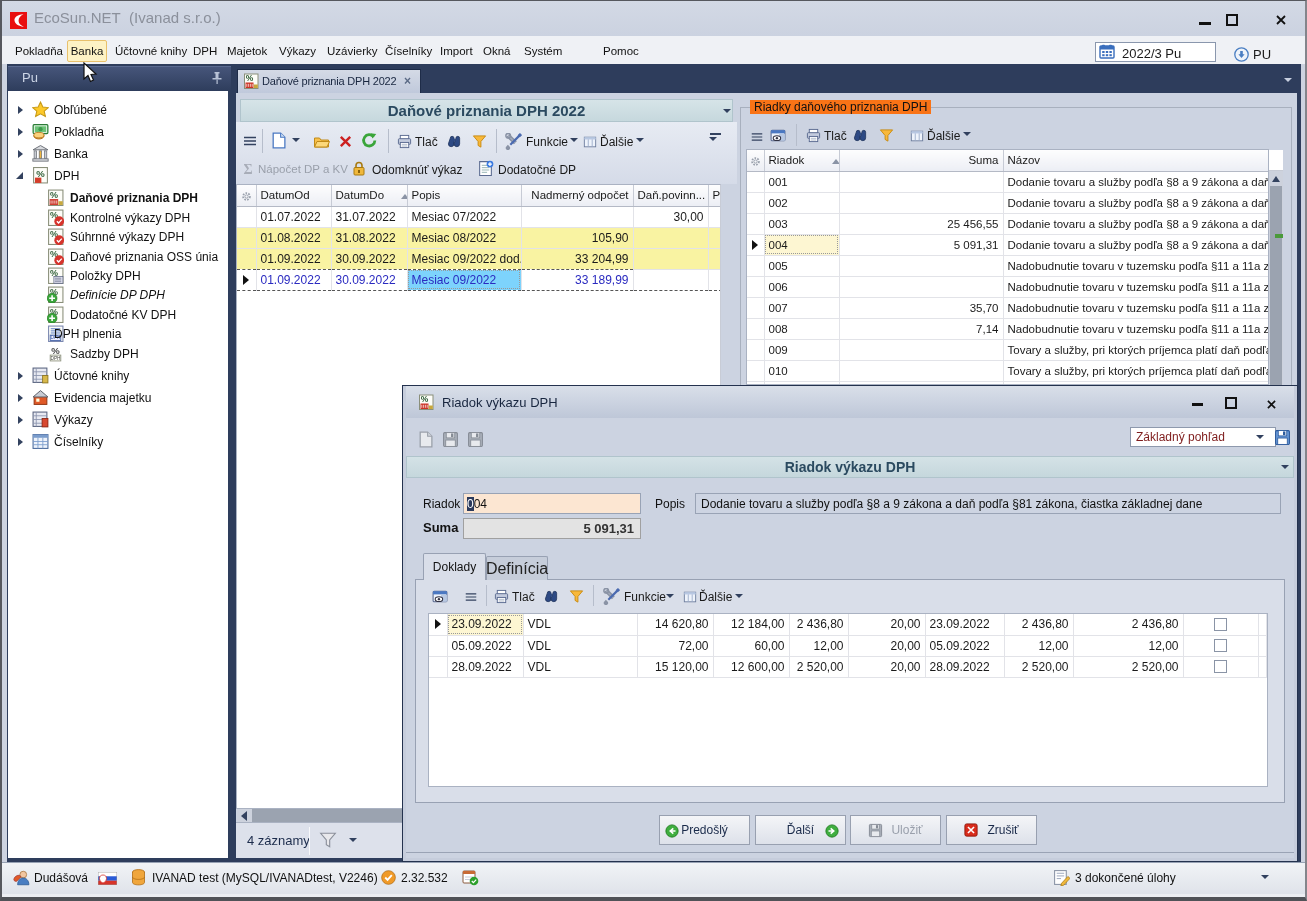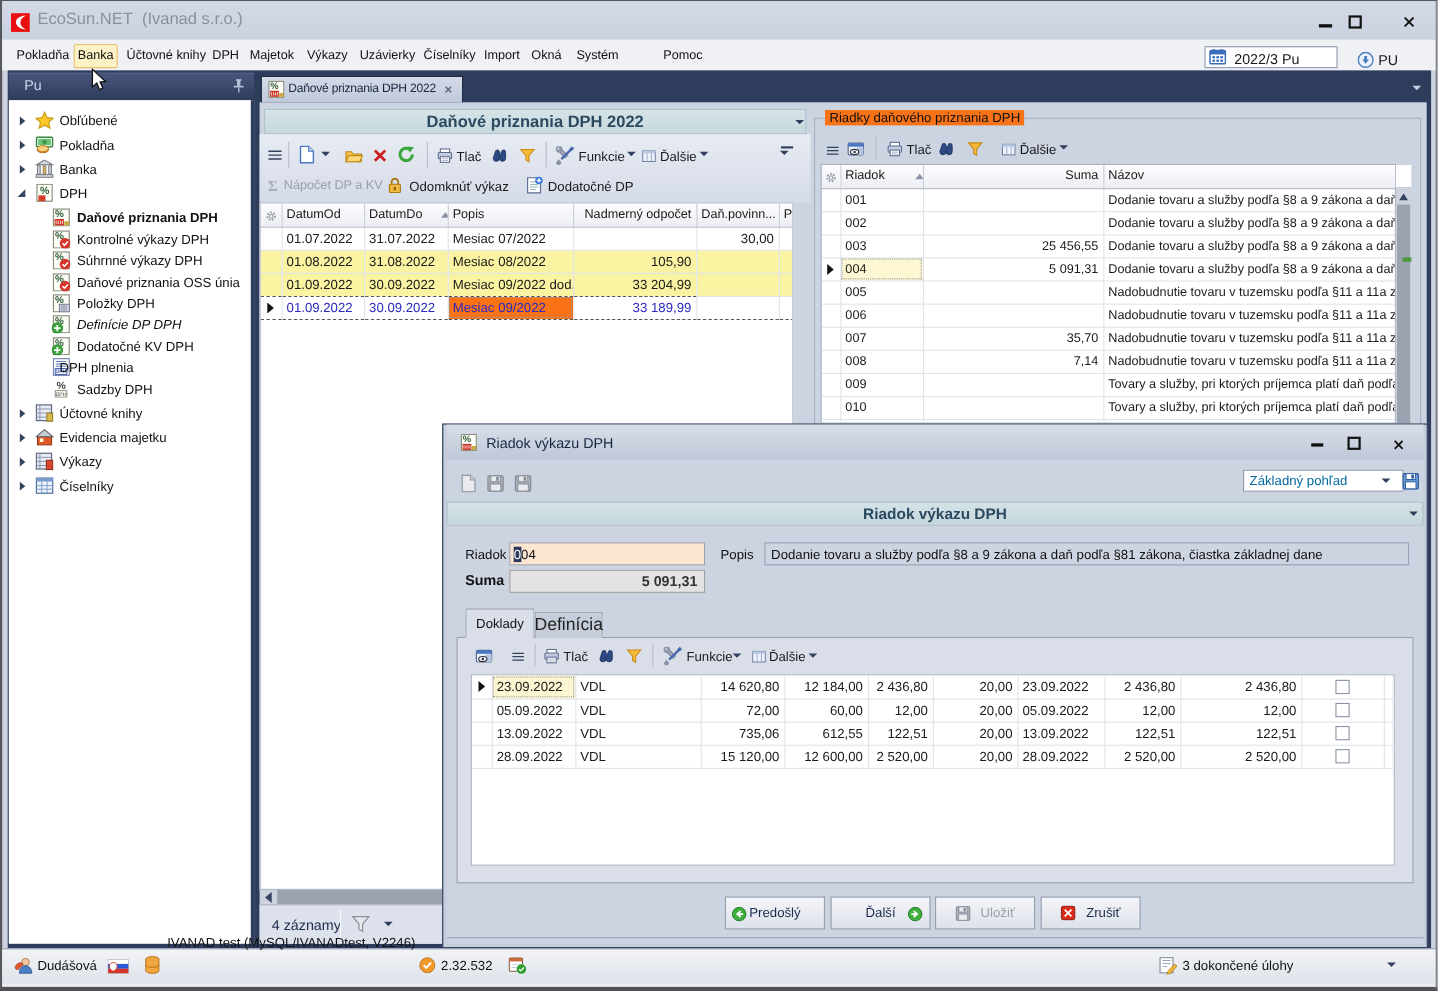--- a/index.html
+++ b/index.html
@@ -481,21 +481,21 @@
           <td class="ylw num" style="border-bottom:1px dashed #555;">33 204,99</td>
           <td class="ylw"></td>
           <td class="ylw"></td>
         </tr>
 <tr style="color:#2a2ac0;">
           <td style="border-top:1px dashed #555;border-bottom:1px dashed #555;padding:0">
             <span style="display:block;margin:4px auto;width:0;height:0;border-top:5px solid transparent;border-bottom:5px solid transparent;border-left:6px solid #111;"></span>
           </td>
           <td style="border-top:1px dashed #555;border-bottom:1px dashed #555;">01.09.2022</td>
           <td style="border-top:1px dashed #555;border-bottom:1px dashed #555;">30.09.2022</td>
-          <td style="border-top:1px dashed #555;border-bottom:1px dashed #555;background:#f97316;outline:1px dotted #999;outline-offset:-2px;">Mesiac 09/2022</td>
+          <td style="border-top:1px dashed #555;border-bottom:1px dashed #555;background:#7dd3fc;outline:1px dotted #999;outline-offset:-2px;">Mesiac 09/2022</td>
           <td class="num" style="border-top:1px dashed #555;border-bottom:1px dashed #555;">33 189,99</td>
           <td style="border-top:1px dashed #555;border-bottom:1px dashed #555;"></td>
           <td style="border-top:1px dashed #555;border-bottom:1px dashed #555;"></td>
         </tr>
 </tbody>
     </table>
 </div>
 
 <div class="abs" style="left:237px;top:809px;width:483px;height:13px;background:#cdd2dd;display:flex;align-items:center;">
 <span style="width:0;height:0;border-top:5px solid transparent;border-bottom:5px solid transparent;border-right:6px solid #33425f;margin-left:4px;"></span>
@@ -652,21 +652,21 @@
 <svg width="17" height="17" viewBox="0 0 16 16">
       <use href="#i-pageg"></use>
     </svg>
 <svg width="17" height="17" viewBox="0 0 16 16" style="margin-left:8px;">
       <use href="#i-floppyg"></use>
     </svg>
 <svg width="17" height="17" viewBox="0 0 16 16" style="margin-left:8px;">
       <use href="#i-floppyg"></use>
     </svg>
 </div>
-<div class="abs" style="left:1130px;top:427px;width:146px;height:20px;background:#fff;border:1px solid #8e99ad;font-size:12px;color:#0369a1;display:flex;align-items:center;padding:0 5px;">Základný pohľad</div>
+<div class="abs" style="left:1130px;top:427px;width:146px;height:20px;background:#fff;border:1px solid #8e99ad;font-size:12px;color:#7f1d1d;display:flex;align-items:center;padding:0 5px;">Základný pohľad</div>
 <span class="caret abs" style="left:1256px;top:435px;"></span>
 <svg class="abs" style="left:1274px;top:429px" width="17" height="17" viewBox="0 0 16 16">
     <use href="#i-floppyb"></use>
   </svg>
 
 <div class="abs" style="left:406px;top:456px;width:888px;height:22px;background:linear-gradient(#d4e2e6,#c5d7dc);border:1px solid #b0c4cc;display:flex;align-items:center;justify-content:center;font-size:14px;font-weight:bold;color:#2b4a60;">Riadok výkazu DPH</div>
 <div class="abs caret" style="left:1281px;top:465px;"></div>
 
 <div class="abs" style="left:423px;top:497px;font-size:12px;color:#111;">Riadok</div>
 <div class="abs" style="left:463px;top:493px;width:178px;height:21px;background:#fce6d2;border:1px solid #99a3b5;font-size:12px;color:#111;display:flex;align-items:center;padding:0 3px;"><span style="background:#2b3a5c;color:#fff;">0</span>04</div>
@@ -756,36 +756,20 @@
           <td>05.09.2022</td>
           <td class="num">12,00</td>
           <td class="num">12,00</td>
           <td>
             <span style="display:block;margin:2px auto;width:13px;height:13px;background:#fff;border:1px solid #8a94a6;"></span>
           </td>
           <td></td>
         </tr>
 <tr>
           <td></td>
-          <td>13.09.2022</td>
-          <td>VDL</td>
-          <td class="num">735,06</td>
-          <td class="num">612,55</td>
-          <td class="num">122,51</td>
-          <td class="num">20,00</td>
-          <td>13.09.2022</td>
-          <td class="num">122,51</td>
-          <td class="num">122,51</td>
-          <td>
-            <span style="display:block;margin:2px auto;width:13px;height:13px;background:#fff;border:1px solid #8a94a6;"></span>
-          </td>
-          <td></td>
-        </tr>
-<tr>
-          <td></td>
           <td>28.09.2022</td>
           <td>VDL</td>
           <td class="num">15 120,00</td>
           <td class="num">12 600,00</td>
           <td class="num">2 520,00</td>
           <td class="num">20,00</td>
           <td>28.09.2022</td>
           <td class="num">2 520,00</td>
           <td class="num">2 520,00</td>
           <td>
@@ -834,21 +818,21 @@
     <rect y="4.3" width="19" height="4.4" fill="#2a5bd7"></rect>
     <rect y="8.7" width="19" height="4.3" fill="#d7342a"></rect>
     <path d="M5 3 c2 0 3.5 1 3.5 3.5 c0 2.5-2 4-3.5 4.5 c-1.5-.5-3.5-2-3.5-4.5 C1.5 4 3 3 5 3 z" fill="#fff" stroke="#d7342a" stroke-width=".8"></path>
     <rect width="19" height="13" fill="none" stroke="#999" stroke-width=".8"></rect>
   </svg>
 <svg class="abs" style="left:131px;top:869px" width="15" height="17" viewBox="0 0 15 17">
     <ellipse cx="7.5" cy="3" rx="6" ry="2.4" fill="#f0a63c" stroke="#b06c14" stroke-width=".8"></ellipse>
     <path d="M1.5 3 v10.5 c0 1.3 2.7 2.4 6 2.4 s6-1.1 6-2.4 V3" fill="#f0a63c" stroke="#b06c14" stroke-width=".8"></path>
     <path d="M1.5 8 c0 1.3 2.7 2.4 6 2.4 s6-1.1 6-2.4" fill="none" stroke="#b06c14" stroke-width=".8"></path>
   </svg>
-<div class="abs" style="left:152px;top:850px;font-size:12px;color:#111;">IVANAD test (MySQL/IVANADtest, V2246)</div>
+<div class="abs" style="left:152px;top:871px;font-size:12px;color:#111;">IVANAD test (MySQL/IVANADtest, V2246)</div>
 <svg class="abs" style="left:381px;top:870px" width="15" height="15" viewBox="0 0 16 16">
     <circle cx="8" cy="8" r="7.3" fill="#f09a28" stroke="#b06c14" stroke-width=".8"></circle>
     <path d="M4.5 8 l2.5 2.5 L11.5 5.5" stroke="#fff" stroke-width="2" fill="none"></path>
   </svg>
 <div class="abs" style="left:401px;top:871px;font-size:12px;color:#111;">2.32.532</div>
 <svg class="abs" style="left:462px;top:869px" width="17" height="17" viewBox="0 0 17 17">
     <rect x="1" y="2" width="12" height="12" rx="1" fill="#fff" stroke="#8a5a3c" stroke-width="1"></rect>
     <rect x="1" y="2" width="12" height="3" fill="#c86a34"></rect>
     <path d="M3 8 h8 M3 10.5 h8" stroke="#c8ccd8" stroke-width="1"></path>
     <circle cx="12" cy="12" r="4.3" fill="#2ca02c"></circle>

